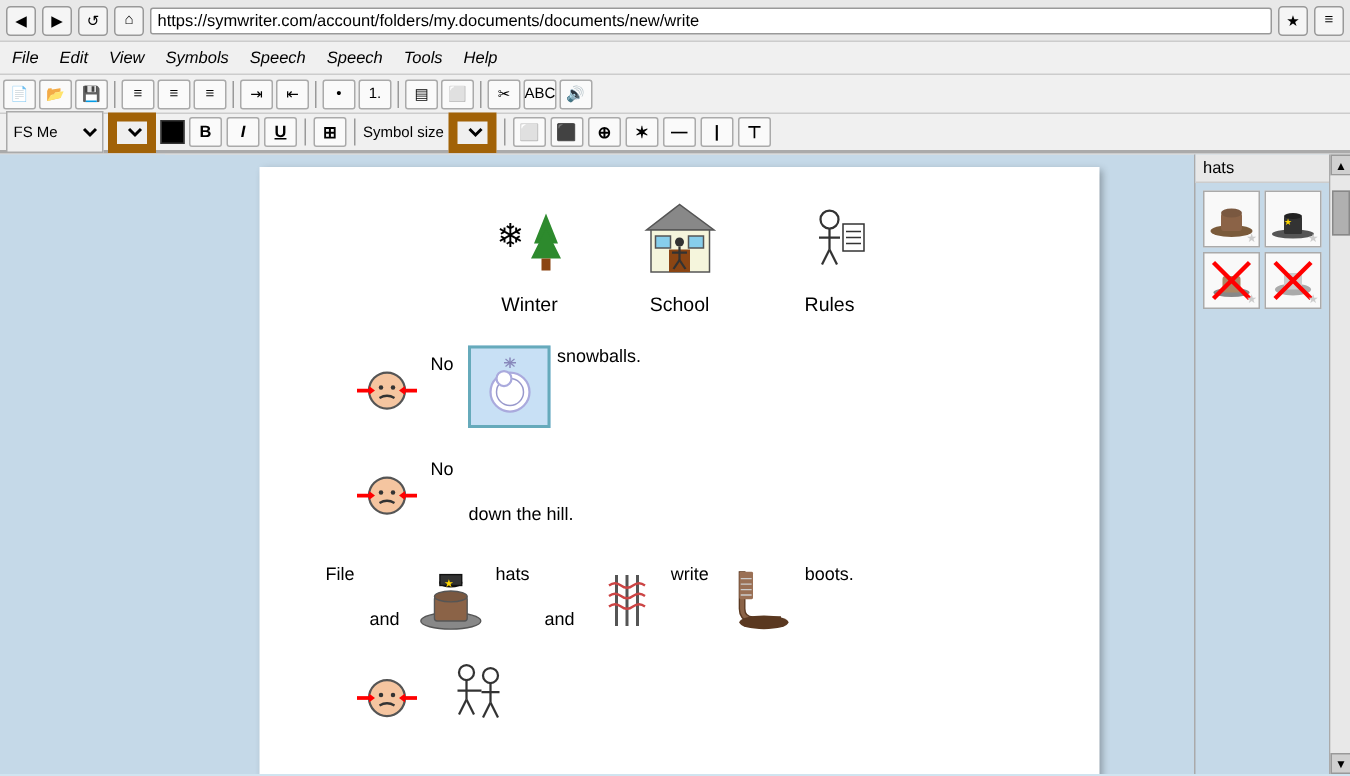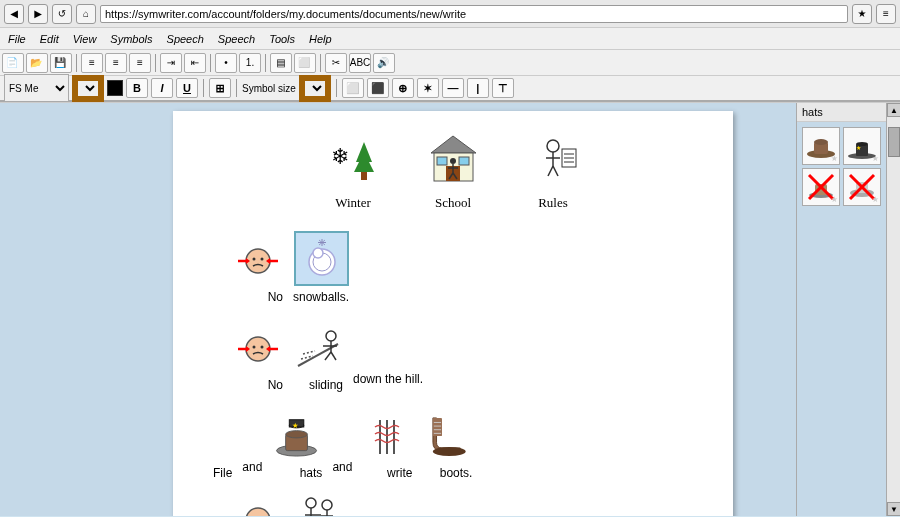--- a/index.html
+++ b/index.html
@@ -30,25 +30,25 @@
     .scroll-btn { width: 14px; height: 14px; background: #d0d0d0; border: 1px solid #999; display: flex; align-items: center; justify-content: center; font-size: 8px; cursor: pointer; }
     .scroll-track { flex: 1; background: #e8e8e8; position: relative; }
     .scroll-thumb { width: 12px; height: 30px; background: #b0b0b0; border: 1px solid #888; position: absolute; top: 10px; left: 1px; }
 
     
     .doc-page { width: 560px; min-height: 430px; background: white; box-shadow: 2px 2px 5px rgba(0,0,0,0.3); margin: 8px 0; padding: 20px 30px; }
 
     
     .content-header { display: flex; justify-content: center; gap: 40px; margin-bottom: 20px; }
     .symbol-item { display: flex; flex-direction: column; align-items: center; gap: 4px; }
-    .symbol-label { font-size: 13px; font-family: Liberation Serif, serif; text-align: right; }
+    .symbol-label { font-size: 13px; font-family: Liberation Sans, sans-serif; text-align: right; }
     .symbol-icon { width: 60px; height: 60px; display: flex; align-items: center; justify-content: center; }
 
     .content-row { display: flex; align-items: flex-end; gap: 10px; margin: 15px 0; padding-left: 30px; }
-    .word-item { display: flex; flex-direction: column; align-items: flex-end; gap: 4px; }
+    .word-item { display: flex; flex-direction: row; align-items: flex-start; gap: 4px; }
     .word-label { font-size: 12px; font-family: Arial; }
     .word-icon { width: 50px; height: 50px; display: flex; align-items: center; justify-content: center; }
     .inline-text { font-size: 12px; font-family: Arial; padding-bottom: 6px; }
 
     
     .right-panel-header { font-size: 11px; padding: 3px 5px; background: #e8e8e8; border-bottom: 1px solid #ccc; }
     .thumb-grid { display: grid; grid-template-columns: 1fr 1fr; gap: 3px; padding: 5px; }
     .thumb-item { width: 38px; height: 38px; border: 1px solid #aaa; background: #f9f9f9; display: flex; align-items: center; justify-content: center; position: relative; cursor: pointer; }
     .thumb-star { position: absolute; bottom: 1px; right: 1px; font-size: 8px; color: #ccc; }
 
@@ -244,37 +244,20 @@
               <path d="M17,27 Q22,24 27,27" stroke="#333" stroke-width="1.5" fill="none"></path>
               <polygon points="10,19 10,25 14,22" fill="red"></polygon>
               <polygon points="34,19 34,25 30,22" fill="red"></polygon>
               <line x1="2" y1="22" x2="10" y2="22" stroke="red" stroke-width="2.5"></line>
               <line x1="42" y1="22" x2="34" y2="22" stroke="red" stroke-width="2.5"></line>
             </svg>
           </div>
           <span class="word-label">No</span>
         </div>
 
-        <div class="word-item">
-          <div class="word-icon">
-            <svg width="50" height="50" viewBox="0 0 50 50">
-
-              <line x1="5" y1="42" x2="45" y2="20" stroke="#555" stroke-width="2"></line>
-              <circle cx="38" cy="12" r="5" fill="none" stroke="#333" stroke-width="1.5"></circle>
-              <line x1="38" y1="17" x2="38" y2="28" stroke="#333" stroke-width="1.5"></line>
-              <line x1="30" y1="22" x2="44" y2="22" stroke="#333" stroke-width="1.5"></line>
-              <line x1="38" y1="28" x2="32" y2="36" stroke="#333" stroke-width="1.5"></line>
-              <line x1="38" y1="28" x2="43" y2="36" stroke="#333" stroke-width="1.5"></line>
-
-              <line x1="10" y1="30" x2="22" y2="27" stroke="#555" stroke-width="1.5" stroke-dasharray="2,2"></line>
-              <line x1="8" y1="35" x2="20" y2="32" stroke="#555" stroke-width="1.5" stroke-dasharray="2,2"></line>
-            </svg>
-          </div>
-          <span class="word-label">sliding</span>
-        </div>
         <span class="inline-text">down the hill.</span>
       </div>
 
       <div class="content-row" style="margin-top: 20px; padding-left: 10px;">
         <div class="word-item">
           <div style="height:50px"></div>
           <span class="word-label">File</span>
         </div>
 
         <span class="inline-text">and</span>

